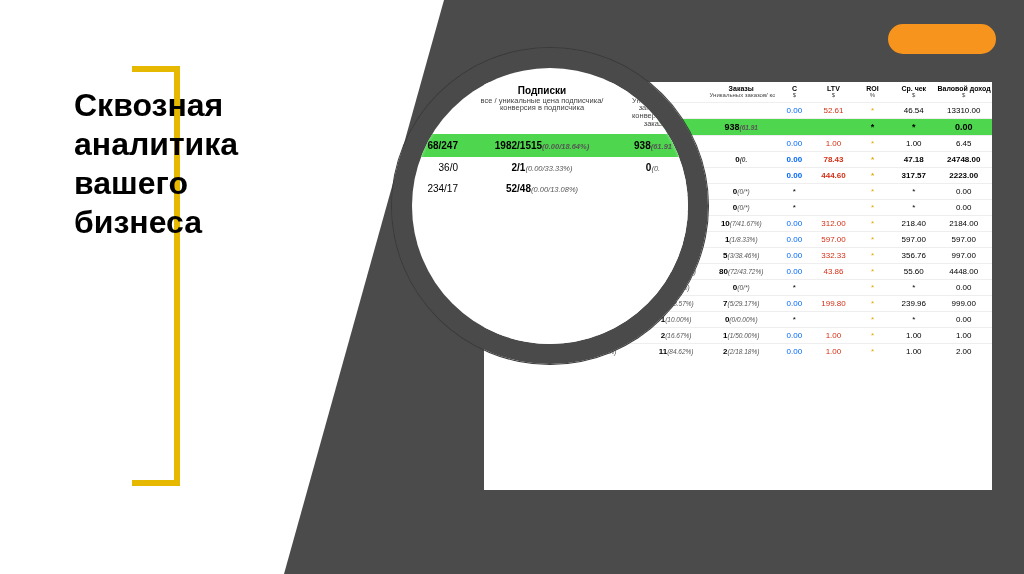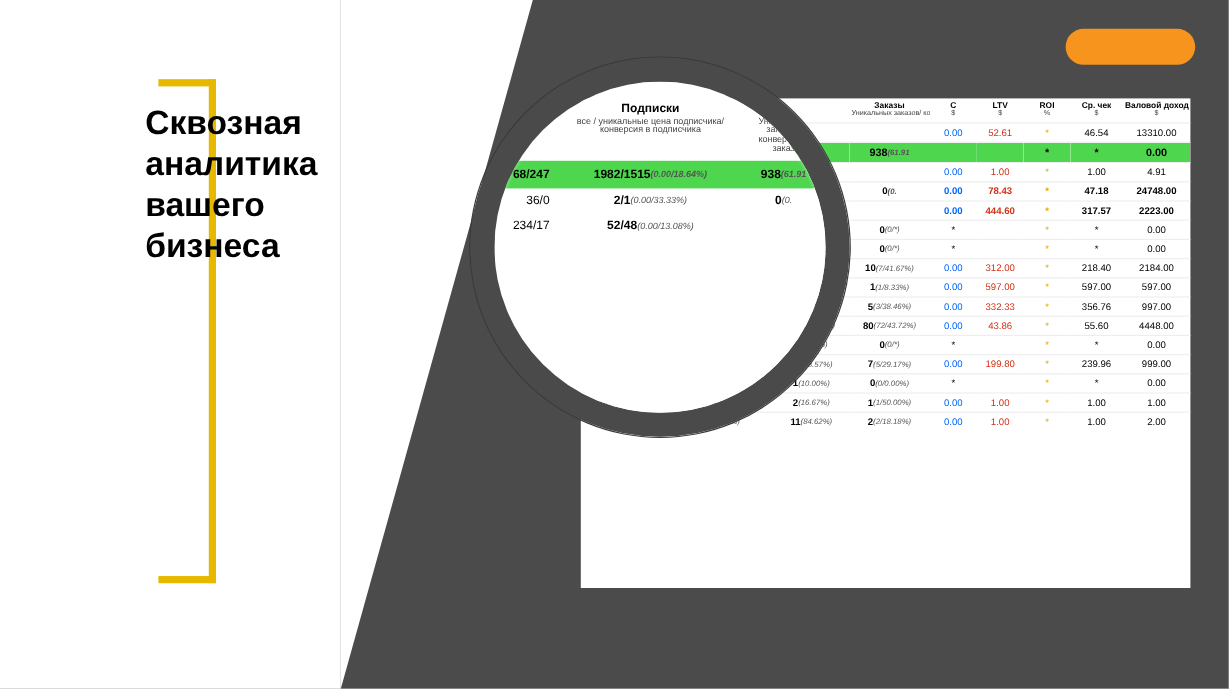--- a/index.html
+++ b/index.html
@@ -14,21 +14,21 @@
 
 .pill { position:absolute; right:28px; top:24px; width:108px; height:30px; background:#f7941d; border-radius:15px; z-index:5; }
 
 
 .bracket { position:absolute; left:24px; top:66px; width:160px; height:420px; z-index:2; }
 .bracket .h { position:absolute; left:108px; top:0; width:48px; height:6px; background:#e6b800; }
 .bracket .v { position:absolute; left:150px; top:0; width:6px; height:420px; background:#e6b800; }
 .bracket .b { position:absolute; left:108px; top:414px; width:48px; height:6px; background:#e6b800; }
 
 
-.headline { position:absolute; left:74px; top:86px; z-index:3; font-weight:700; font-size:28px; line-height:1.22; color:#000;margin-left:47px; }
+.headline { position:absolute; left:74px; top:86px; z-index:3; font-weight:700; font-size:32px; line-height:1.22; color:#000; }
 
 
 .sheet { position:absolute; left:484px; top:82px; width:508px; height:408px; background:#fff; z-index:3; color:#000; font-size:8px; }
 .t { width:100%; border-collapse:collapse; table-layout:fixed; }
 .t th, .t td { padding:3px 2px; vertical-align:middle; text-align:center; font-size:8px; white-space:nowrap; overflow:hidden; }
 .t th { font-weight:700; font-size:7px; line-height:1.05; }
 .t th .sub { display:block; font-weight:400; font-size:6px; color:#444; }
 .t td { border-top:1px solid #eee; }
 .c-blue { color:#0066ff; }
 .c-red  { color:#d43016;margin-left:40px; }
@@ -137,21 +137,21 @@
         </tr>
         <tr>
           <td class="col0 "></td>
           <td class="col1 "></td>
           <td class="col2 "></td>
           <td class="col3 "></td>
           <td class="col4 c-blue">0.00</td>
           <td class="col5 c-red">1.00</td>
           <td class="col6 c-yel">*</td>
           <td class="col7 ">1.00</td>
-          <td class="col8 ">4.91</td>
+          <td class="col8 ">6.45</td>
         </tr>
         <tr class="big">
           <td class="col0 ">36/0</td>
           <td class="col1 "><b>2/1</b><span class="pct">(0.00/33.33%)</span></td>
           <td class="col2 "></td>
           <td class="col3 "><b>0</b><span class="pct">(0.</span></td>
           <td class="col4 c-blue">0.00</td>
           <td class="col5 c-red">78.43</td>
           <td class="col6 c-yel">*</td>
           <td class="col7 ">47.18</td>

